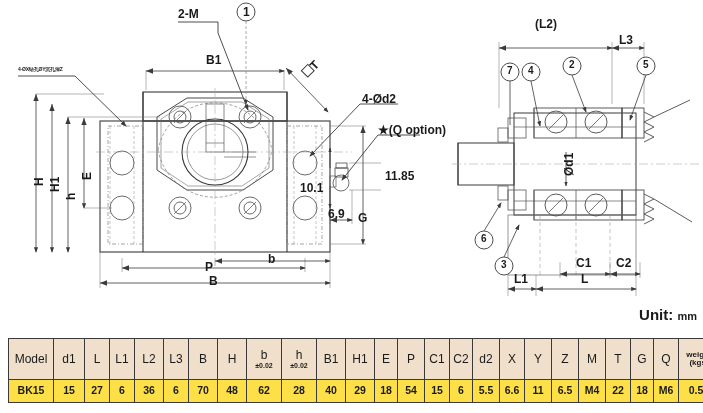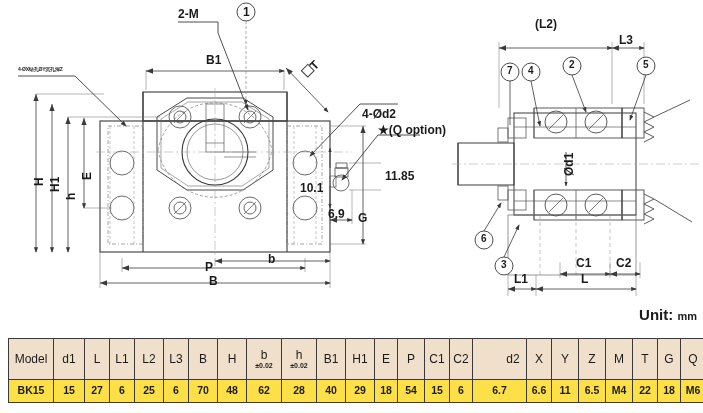--- a/index.html
+++ b/index.html
@@ -294,21 +294,21 @@
   <div class="lbl dim vert" style="left:32px;top:186px;">H</div>
   <div class="lbl dim vert" style="left:48px;top:192px;">H1</div>
   <div class="lbl dim vert" style="left:64px;top:200px;">h</div>
   <div class="lbl dim vert" style="left:80px;top:180px;">E</div>
 
   <div class="lbl dim" style="left:205px;top:260px;">P</div>
   <div class="lbl dim" style="left:268px;top:252px;">b</div>
   <div class="lbl dim" style="left:209px;top:274px;">B</div>
   <div class="lbl dim" style="left:358px;top:211px;">G</div>
 
-  <div class="lbl dim" style="left:362px;top:107px;">4-Ød2</div>
+  <div class="lbl dim" style="left:362px;top:92px;">4-Ød2</div>
   <div class="lbl dim" style="left:378px;top:123px;">★(Q option)</div>
   <div class="lbl dim" style="left:300px;top:181px;">10.1</div>
   <div class="lbl dim" style="left:385px;top:169px;">11.85</div>
   <div class="lbl dim" style="left:328px;top:207px;">6.9</div>
 
   <div class="lbl dim" style="left:535px;top:17px;">(L2)</div>
   <div class="lbl dim" style="left:619px;top:33px;">L3</div>
   <div class="lbl dim vert" style="left:562px;top:176px;">Ød1</div>
   <div class="lbl dim" style="left:514px;top:272px;">L1</div>
   <div class="lbl dim" style="left:581px;top:272px;">L</div>
@@ -373,21 +373,21 @@
           </th>
           <th style="width: 26px;">
             <span class="hdr-main">P</span>
           </th>
           <th style="width: 24px;">
             <span class="hdr-main">C1</span>
           </th>
           <th style="width: 22px;">
             <span class="hdr-main">C2</span>
           </th>
-          <th style="width: 26px; padding-left: 27px;">
+          <th style="width: 26px;">
             <span class="hdr-main">d2</span>
           </th>
           <th style="width: 24px;">
             <span class="hdr-main">X</span>
           </th>
           <th style="width: 26px;">
             <span class="hdr-main">Y</span>
           </th>
           <th style="width: 26px;">
             <span class="hdr-main">Z</span>
@@ -409,33 +409,33 @@
             <span class="hdr-w2">(kgs)</span>
           </th>
         </tr>
     </thead>
     <tbody>
         <tr>
           <td>BK15</td>
           <td>15</td>
           <td>27</td>
           <td>6</td>
-          <td>25</td>
+          <td>36</td>
           <td>6</td>
           <td>70</td>
           <td>48</td>
           <td>62</td>
           <td>28</td>
           <td>40</td>
           <td>29</td>
           <td>18</td>
           <td>54</td>
           <td>15</td>
           <td>6</td>
-          <td>6.7</td>
+          <td>5.5</td>
           <td>6.6</td>
           <td>11</td>
           <td>6.5</td>
           <td>M4</td>
           <td>22</td>
           <td>18</td>
           <td>M6</td>
           <td>0.58</td>
         </tr>
       </tbody>

